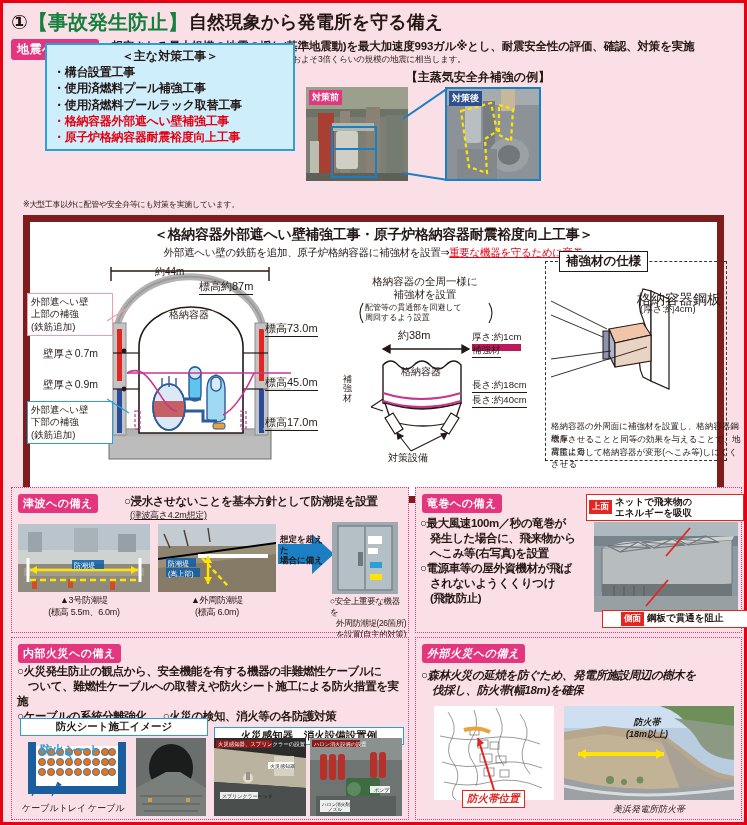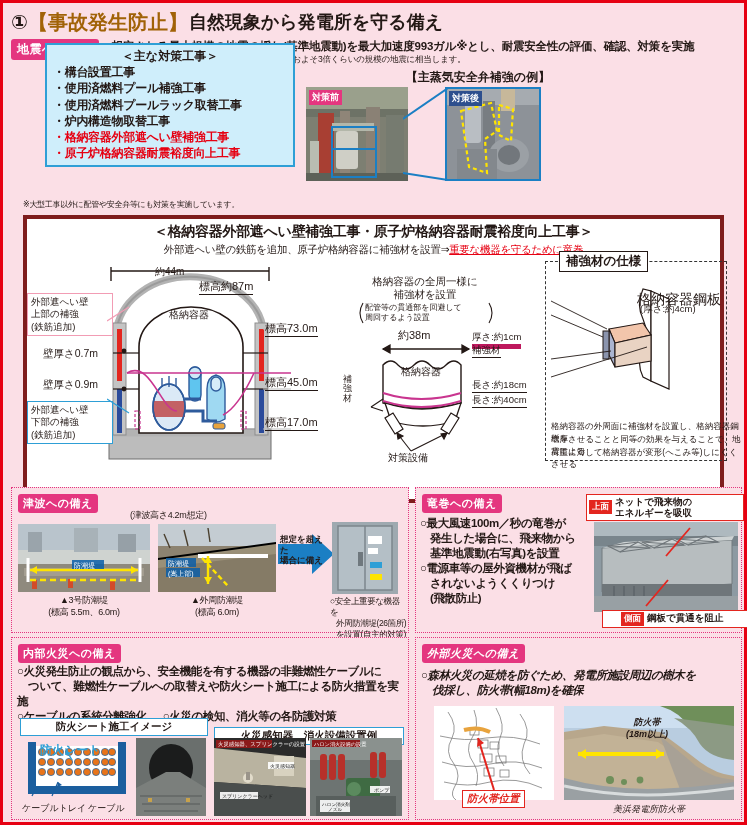--- a/index.html
+++ b/index.html
@@ -9,21 +9,21 @@
     font-family:"Liberation Sans","DejaVu Sans",sans-serif;
     font-size:11px;color:#231815;overflow:hidden;
   }
   .page{
     position:relative;width:747px;height:825px;box-sizing:border-box;
     border:3px solid #e60012;background:#fbdfe6;
   }
   
   .title-row{position:absolute;left:8px;top:5px;right:8px;height:28px;display:flex;align-items:center;}
   .t-num{font-size:20px;font-weight:bold;color:#231815;line-height:1;}
-  .t-brk{font-size:20px;font-weight:bold;color:#a16207;line-height:1;}
+  .t-brk{font-size:20px;font-weight:bold;color:#15803d;line-height:1;}
   .t-rest{font-size:18px;font-weight:bold;color:#231815;line-height:1;margin-left:1px;}
   
   .badge{
     display:inline-block;background:#e4367f;color:#fff;font-weight:bold;
     padding:2px 6px;border-radius:3px;font-size:12px;letter-spacing:0.5px;white-space:nowrap;
   }
   .badge-sm{font-size:11px;padding:2px 5px;}
   
   .quake{position:absolute;left:8px;top:36px;right:8px;}
   .quake-head{display:flex;align-items:flex-start;}
@@ -42,38 +42,38 @@
   .valve-wrap{position:absolute;left:350px;top:66px;width:250px;}
   .valve-cap{font-size:12px;font-weight:bold;text-align:center;}
   .photoA{position:absolute;left:303px;top:84px;width:102px;height:94px;overflow:hidden;border:0;}
   .photoB{position:absolute;left:442px;top:84px;width:96px;height:94px;overflow:hidden;border:2px solid #1b7fc4;box-sizing:border-box;}
   .lab-before{position:absolute;left:306px;top:87px;background:#e4367f;color:#fff;font-size:9px;font-weight:bold;padding:1px 3px;z-index:4;}
   .lab-after{position:absolute;left:446px;top:88px;background:#2d4f8e;color:#fff;font-size:9px;font-weight:bold;padding:1px 3px;z-index:4;}
   .connector{position:absolute;left:400px;top:84px;width:45px;height:94px;z-index:2;}
   
   .mainpanel{
     position:absolute;left:20px;top:212px;right:20px;height:288px;
-    background:#fff;border:4px solid #7f1d1d;box-sizing:border-box;
+    background:#fff;border:7px solid #7f1d1d;box-sizing:border-box;
   }
   .mp-h1{text-align:center;font-size:14px;font-weight:bold;margin-top:4px;letter-spacing:-0.3px;}
   .mp-h2{text-align:center;font-size:10.5px;margin-top:2px;letter-spacing:-0.3px;}
   .mp-h2 .red-u{color:#e60012;text-decoration:underline;}
   .cap-lbl{position:absolute;font-size:10px;}
   .box-cyan{border:1.5px solid #2e9fd6;background:#fff;font-size:9.5px;line-height:1.3;padding:2px 3px;box-sizing:border-box;}
   .box-pink{border:1.5px solid #f29cb4;background:#fff;font-size:9.5px;line-height:1.3;padding:2px 3px;box-sizing:border-box;}
   .spec-box{position:absolute;left:542px;top:258px;width:182px;height:200px;border:1.5px dashed #333;box-sizing:border-box;}
   .spec-title{position:absolute;left:556px;top:248px;background:#fff;border:1.5px solid #231815;font-size:12.5px;font-weight:bold;padding:1px 6px;}
   
   .panel{position:absolute;box-sizing:border-box;border:1.5px dotted #e4367f;background:#fbdfe6;}
   .p-tsunami{left:8px;top:484px;width:398px;height:146px;}
   .p-tornado{left:412px;top:484px;width:327px;height:146px;}
   .p-infire{left:8px;top:634px;width:398px;height:183px;}
   .p-exfire{left:412px;top:634px;width:327px;height:183px;font-style:italic;}
   .ptxt{font-size:11.5px;font-weight:bold;line-height:1.3;letter-spacing:-0.4px;}
-  .ptxt-sm{font-size:9px;line-height:1.3;letter-spacing:-0.3px;}
+  .ptxt-sm{font-size:9px;line-height:1.3;letter-spacing:-0.3px;text-decoration:underline;}
   .cap{font-size:9px;text-align:center;line-height:1.25;letter-spacing:-0.3px;}
   .subhdr{border:1.5px solid #2e9fd6;background:#fff;text-align:center;font-size:10.5px;font-weight:bold;padding:1px 0;}
   .ph{position:absolute;overflow:hidden;background:#8a8f93;}
   svg{display:block;}
 </style>
 </head>
 <body>
 
 <div class="page">
 
@@ -91,21 +91,20 @@
         <div class="quake-l2">※美浜発電所での993ガルは、阪神・淡路大震災のおよそ3倍くらいの規模の地震に相当します。</div>
       </div>
     </div>
   </div>
 
   <div class="works-box">
     <div class="works-t">＜主な対策工事＞</div>
     <div class="works-i">・構台設置工事</div>
     <div class="works-i">・使用済燃料プール補強工事</div>
     <div class="works-i">・使用済燃料プールラック取替工事</div>
-    <div class="works-i">・炉内構造物取替工事</div>
     <div class="works-i red">・格納容器外部遮へい壁補強工事</div>
     <div class="works-i red">・原子炉格納容器耐震裕度向上工事</div>
   </div>
   <div class="works-note">※大型工事以外に配管や安全弁等にも対策を実施しています。</div>
 
   <div class="valve-wrap">
     <div class="valve-cap">【主蒸気安全弁補強の例】</div>
   </div>
 
   <svg class="connector" width="45" height="94">
@@ -317,32 +316,33 @@
       <line x1="0" y1="16" x2="56" y2="44"></line>
       <line x1="0" y1="30" x2="52" y2="52"></line>
       <line x1="0" y1="74" x2="60" y2="66"></line>
       <line x1="0" y1="92" x2="96" y2="62"></line>
       <line x1="118" y1="18" x2="128" y2="10"></line>
     </g>
   </svg>
 
   <div class="cap-lbl" style="left:634px;top:288px;font-size:14px;">格納容器鋼板</div>
   <div class="cap-lbl" style="left:637px;top:300px;font-size:9.5px;">(厚さ:約4cm)</div>
-  <div class="cap-lbl" style="left:469px;top:328px;font-size:9.5px;border-bottom:5px solid #be185d;">厚さ:約1cm</div>
+  <div class="cap-lbl" style="left:469px;top:328px;font-size:9.5px;border-bottom:7px solid #be185d;">厚さ:約1cm</div>
   <div class="cap-lbl" style="left:469px;top:341px;font-size:9.5px;border-bottom:1px solid #231815;">補強材</div>
   <div class="cap-lbl" style="left:469px;top:376px;font-size:9.5px;border-bottom:1px solid #231815;">長さ:約18cm</div>
   <div class="cap-lbl" style="left:469px;top:391px;font-size:9.5px;border-bottom:1px solid #231815;">長さ:約40cm</div>
   <div class="cap-lbl" style="left:548px;top:418px;font-size:8.5px;">格納容器の外周面に補強材を設置し、格納容器鋼板を</div>
   <div class="cap-lbl" style="left:548px;top:431px;font-size:8.5px;">増厚させることと同等の効果を与えることで、地震による</div>
   <div class="cap-lbl" style="left:548px;top:444px;font-size:8.5px;">荷重に対して格納容器が変形(へこみ等)しにくくさせる</div>
 
   <div class="panel p-tsunami">
     <div style="position:absolute;left:6px;top:6px;">
       <span class="badge badge-sm">津波への備え</span>
     </div>
+    <div class="ptxt" style="position:absolute;left:112px;top:6px;">○浸水させないことを基本方針として防潮堤を設置</div>
     <div class="ptxt-sm" style="position:absolute;left:118px;top:22px;">(津波高さ4.2m想定)</div>
 
     <div class="ph" style="left:6px;top:36px;width:132px;height:68px;">
       <svg width="132" height="68" viewBox="0 0 132 68">
         <rect width="132" height="28" fill="#b9c4cc"></rect>
         <rect y="26" width="132" height="16" fill="#cfd3d0"></rect>
         <rect y="40" width="132" height="28" fill="#8f8a7e"></rect>
         <rect x="6" y="44" width="120" height="8" fill="#a39d90"></rect>
         <rect x="10" y="8" width="14" height="20" fill="#9aa4ab"></rect>
         <rect x="56" y="4" width="24" height="24" fill="#a8b2b8"></rect>
@@ -423,21 +423,21 @@
     </div>
   </div>
 
   <div class="panel p-tornado">
     <div style="position:absolute;left:6px;top:6px;">
       <span class="badge badge-sm">竜巻への備え</span>
     </div>
     <div style="position:absolute;left:4px;top:28px;width:178px;">
       <div class="ptxt">○最大風速100m／秒の竜巻が</div>
       <div class="ptxt" style="padding-left:10px;">発生した場合に、飛来物から</div>
-      <div class="ptxt" style="padding-left:10px;">基準地震動(右写真)を設置</div>
+      <div class="ptxt" style="padding-left:10px;">へこみ等(右写真)を設置</div>
       <div class="ptxt">○電源車等の屋外資機材が飛ば</div>
       <div class="ptxt" style="padding-left:10px;">されないようくくりつけ</div>
       <div class="ptxt" style="padding-left:10px;">(飛散防止)</div>
     </div>
 
     <div class="ph" style="left:178px;top:34px;width:144px;height:90px;">
       <svg width="144" height="90" viewBox="0 0 144 90">
         <rect width="144" height="90" fill="#8d9aa2"></rect>
         <rect y="0" width="144" height="18" fill="#aeb9bf"></rect>
         <rect x="0" y="14" width="144" height="10" fill="#79858c"></rect>

